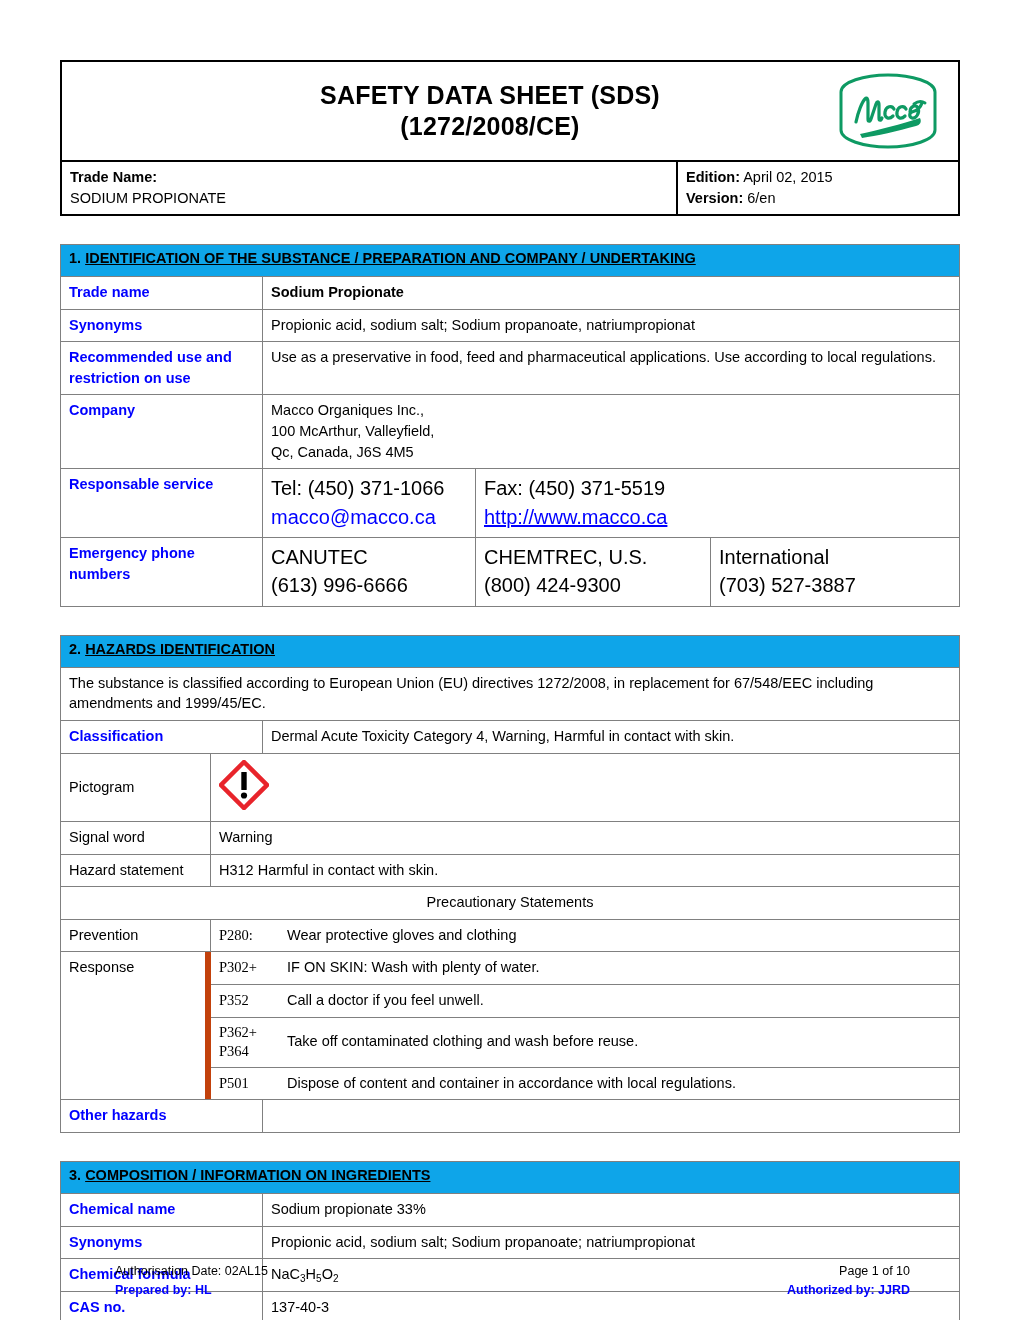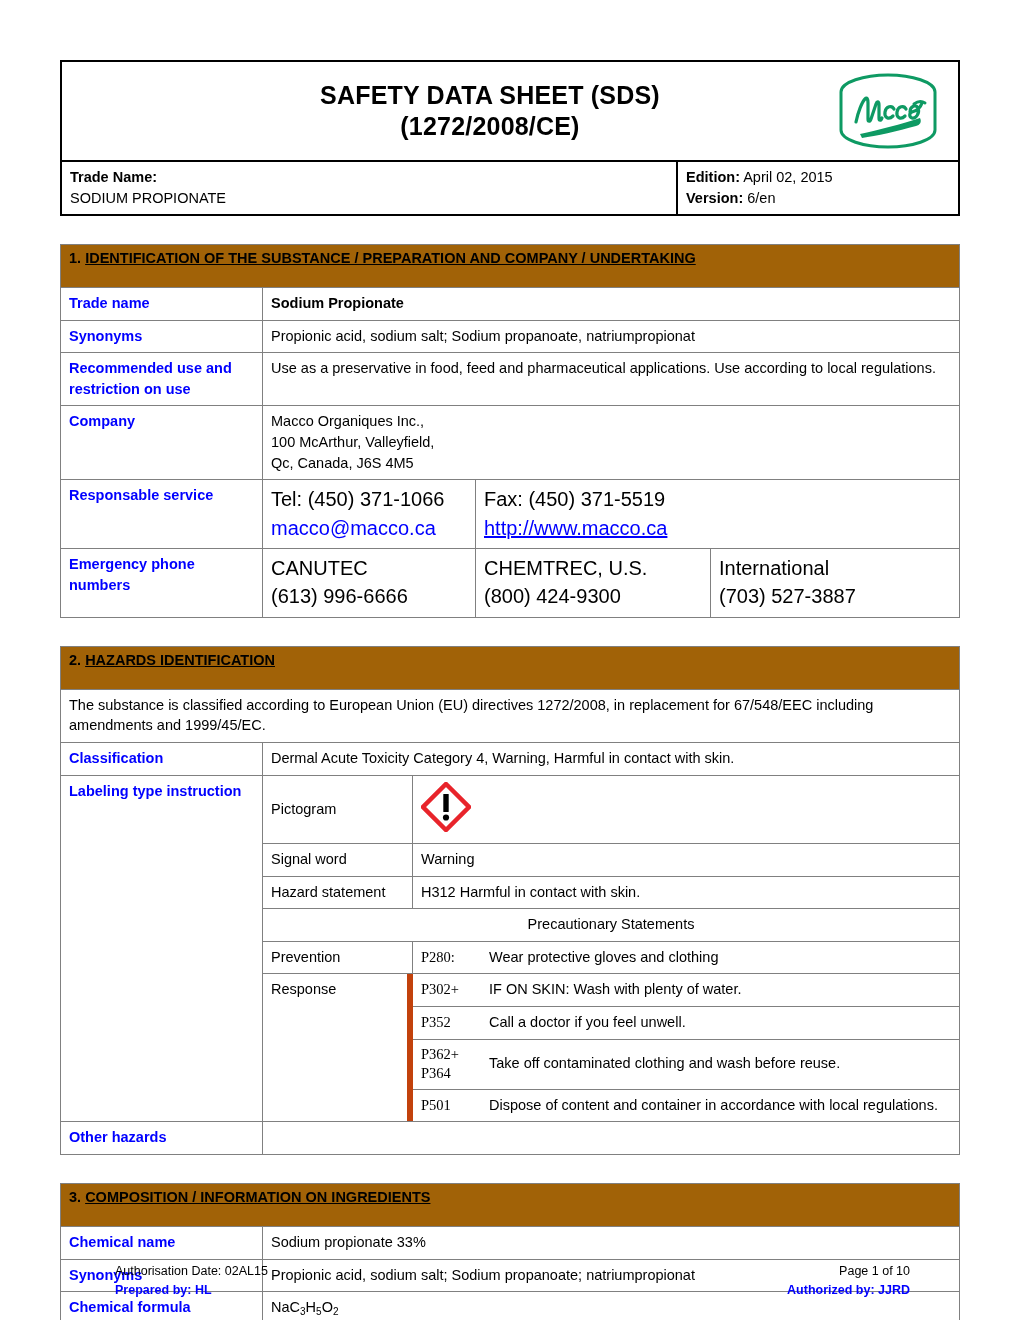--- a/index.html
+++ b/index.html
@@ -55,23 +55,23 @@
     font-size: 14.5px;
     line-height: 1.42;
   }
   .meta-left { width: 616px; border-right: 2px solid #000; }
   .meta-right { flex: 1; border-radius: 20px; }
   .b { font-weight: bold; }
 
   
   .section { margin-top: 28px; border: 1px solid #808080; }
   .sec-head {
-    background: #a16207;
+    background: #0ea5e9;
     border-bottom: 1px solid #808080;
-    padding: 5px 8px 21px 8px;
+    padding: 5px 8px 10px 8px;
     font-size: 14.5px;
     font-weight: bold;
   }
   .sec-head .u { text-decoration: underline; }
 
   .row { display: flex; border-bottom: 1px solid #808080; }
   .row:last-child { border-bottom: none; }
   .lbl {
     width: 202px;
     min-width: 202px;
@@ -269,21 +269,20 @@
     </div>
 
     <div class="fullwidth">The substance is classified according to European Union (EU) directives 1272/2008, in replacement for 67/548/EEC including amendments and 1999/45/EC.</div>
 
     <div class="row">
       <div class="lbl">Classification</div>
       <div class="val">Dermal Acute Toxicity Category 4, Warning, Harmful in contact with skin.</div>
     </div>
 
     <div class="row">
-      <div class="haz-lbl">Labeling type instruction</div>
       <div class="haz-sub">
 
         <div class="subrow">
           <div class="sub-a">Pictogram</div>
           <div class="sub-b picto-cell">
             <svg width="50" height="50" viewBox="0 0 50 50">
               <polygon points="25,2 48,25 25,48 2,25" fill="#ffffff" stroke="#E8242B" stroke-width="4.5" stroke-linejoin="miter"></polygon>
               <rect x="22.3" y="12" width="5.4" height="18" rx="0.6" fill="#000000"></rect>
               <circle cx="25" cy="35.5" r="3.1" fill="#000000"></circle>
             </svg>

